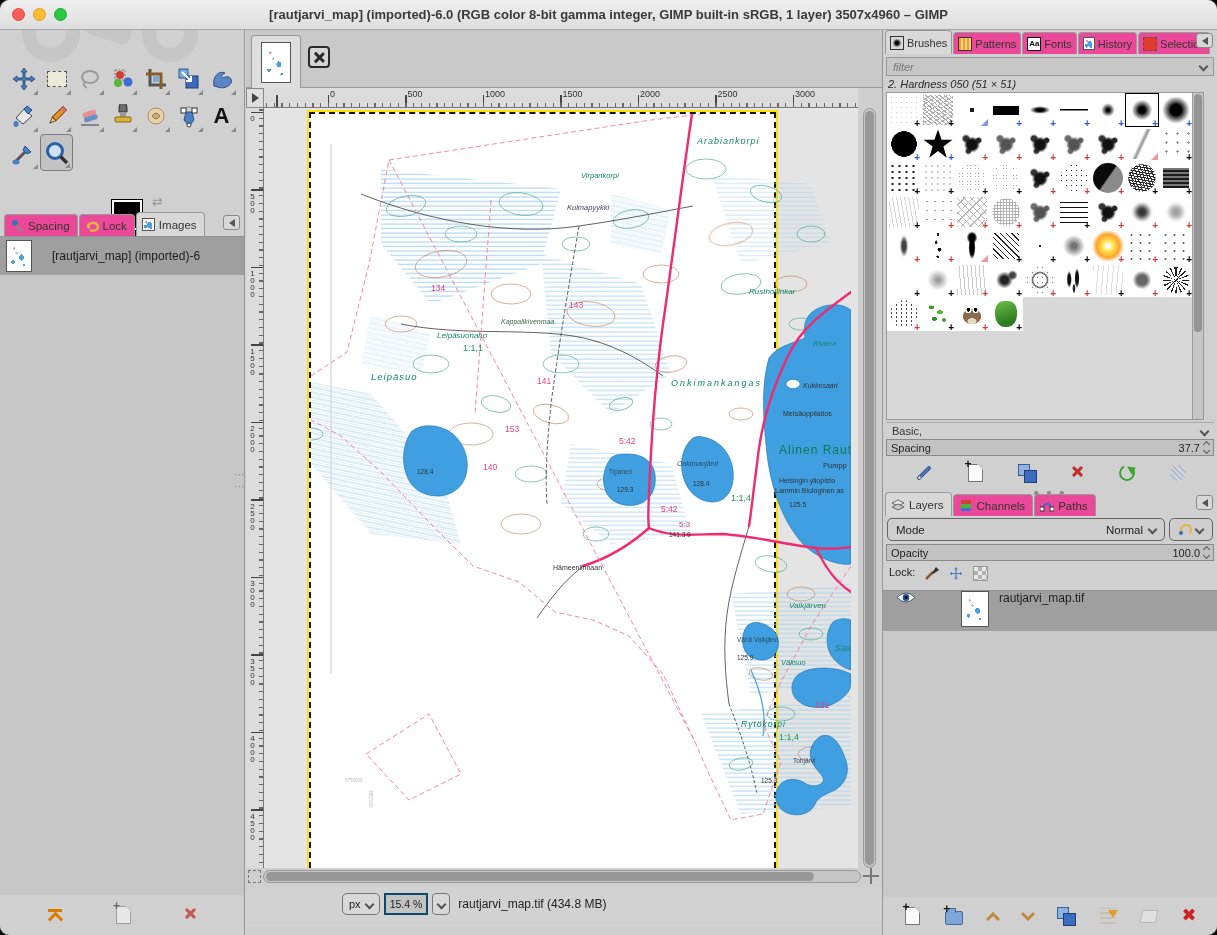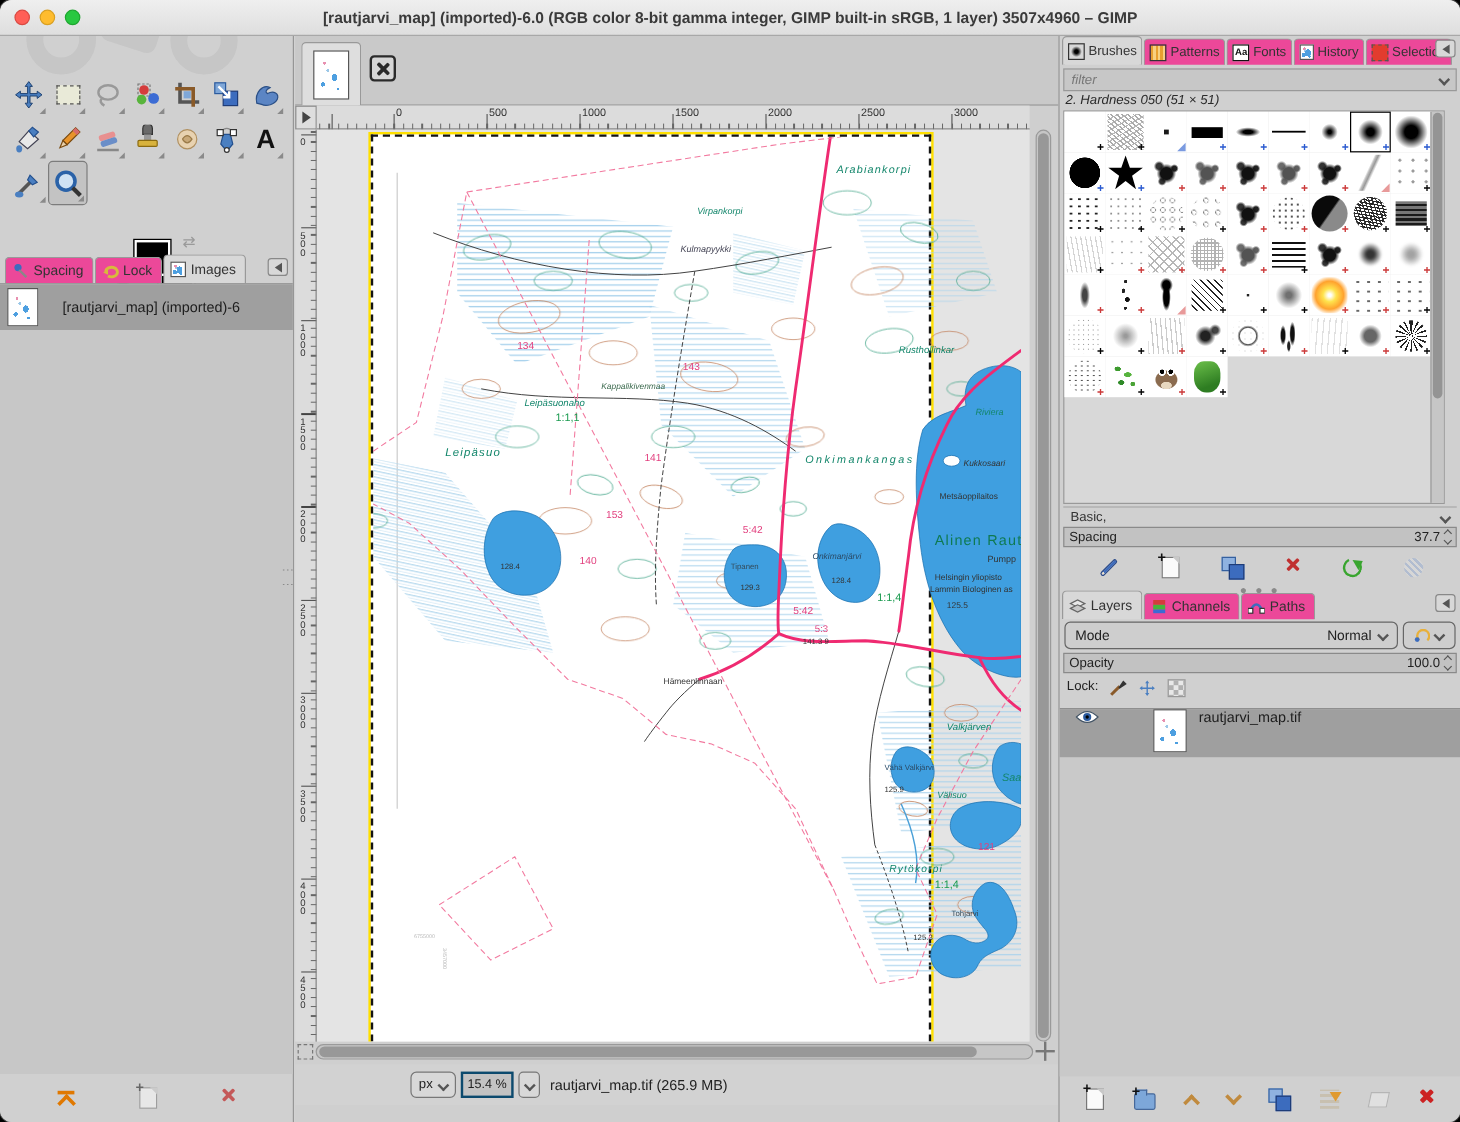--- a/index.html
+++ b/index.html
@@ -610,21 +610,21 @@
       <div class="sel-box">
           <span>px</span>
           <span class="chev"></span>
         </div>
       <div id="zoom-val">
           <span>15.4 %</span>
         </div>
       <div id="zoom-chev">
           <span class="chev"></span>
         </div>
-      <span id="status-text">rautjarvi_map.tif (265.9 MB)</span>
+      <span id="status-text">rautjarvi_map.tif (434.8 MB)</span>
     </div>
   </div>
 
   <div id="rdock">
     <div class="dock-tabs" id="rtabs">
       <div class="dock-tab active">
         <span class="mini-ic" style="background:radial-gradient(circle 5px,#000 30%,transparent 90%);border:1px solid #333;"></span>
         <span>Brushes</span>
       </div>
       <div class="dock-tab">

